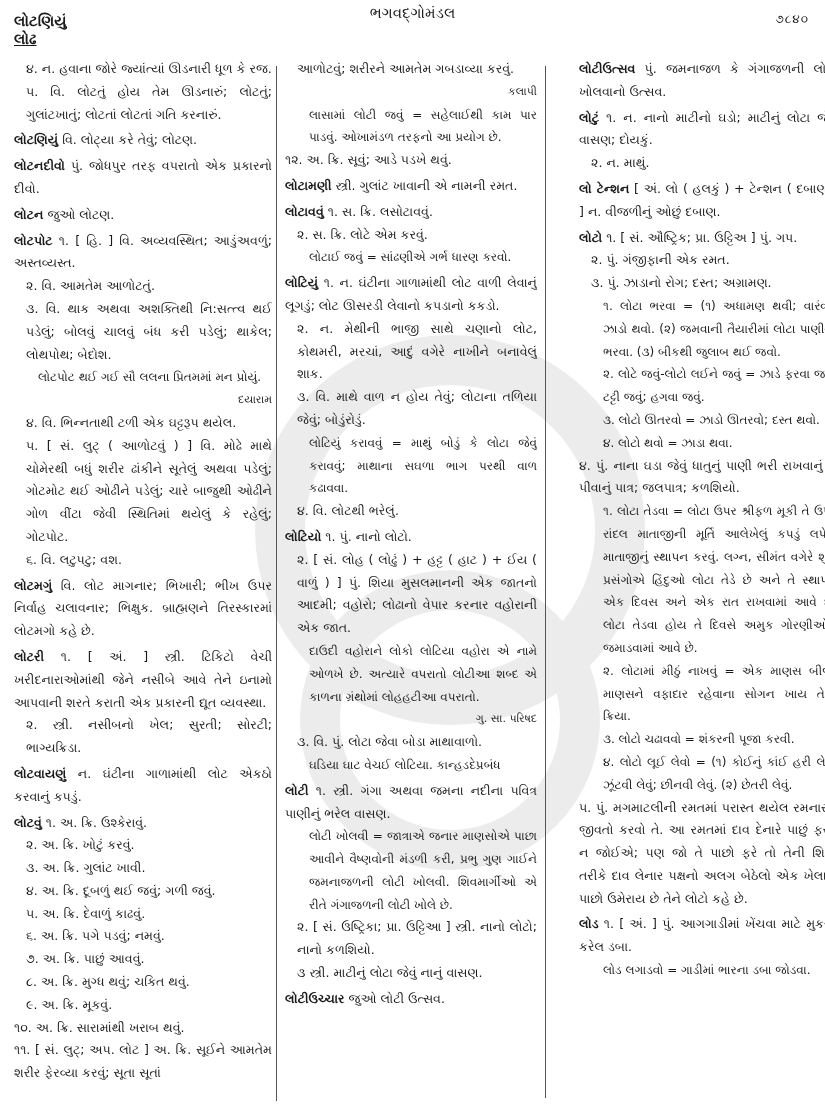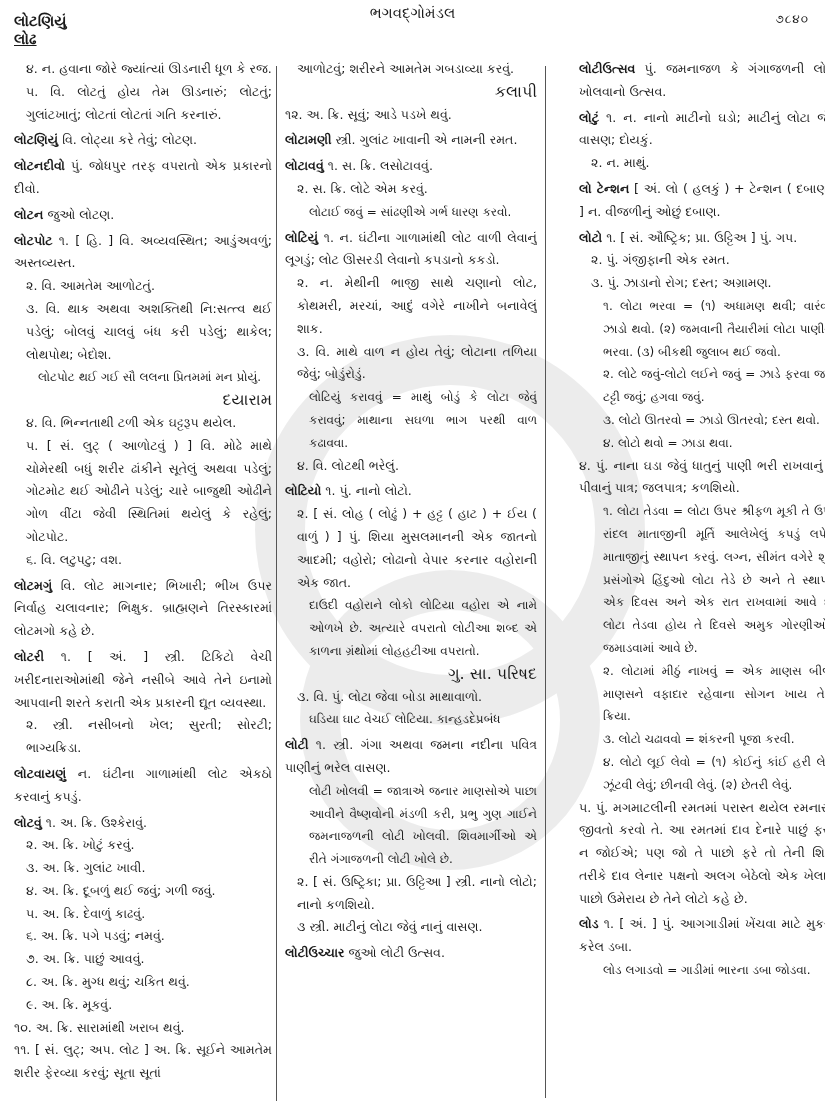--- a/index.html
+++ b/index.html
@@ -40,21 +40,21 @@
   .divider {
     position:absolute; top:66px; width:1px; background:#555;
   }
   .div1 { left:276px; height:1035px; }
   .div2 { left:545px; height:1032px; }
   .entry { margin:0 0 3px 0; text-align:justify; }
   .hw { font-weight:bold; }
   .p { display:block; padding-left:12px; }
   .p.flush { padding-left:0; }
   .ex { display:block; padding-left:24px; font-size:12px; }
-  .src { display:block; text-align:right; font-size:16px; }
+  .src { display:block; text-align:right; font-size:11px; }
 </style>
 </head>
 <body>
 
 <svg class="watermark" viewBox="0 0 420 560">
   <circle cx="210" cy="210" r="170" fill="none" stroke="#000" stroke-width="50"></circle>
   <circle cx="210" cy="400" r="130" fill="none" stroke="#000" stroke-width="40"></circle>
 </svg>
 
 <div class="header">
@@ -79,20 +79,21 @@
       <div class="entry"><span class="hw">લોટપોટ</span><span> ૧. [ હિ. ] વિ. અવ્યવસ્થિત; આડુંઅવળું; અસ્તવ્યસ્ત.</span><span class="p">૨. વિ. આમતેમ આળોટતું.</span><span class="p">૩. વિ. થાક અથવા અશક્તિથી નિ:સત્ત્વ થઈ પડેલું; બોલવું ચાલવું બંધ કરી પડેલું; થાકેલ; લોથપોથ; બેદોશ.</span><span class="ex">લોટપોટ થઈ ગઈ સૌ લલના પ્રિતમમાં મન પ્રોયું.</span><span class="src">દયારામ</span><span class="p">૪. વિ. ભિન્નતાથી ટળી એક ઘટ્ટરૂપ થયેલ.</span><span class="p">૫. [ સં. લુટ્ ( આળોટવું ) ] વિ. મોઢે માથે ચોમેરથી બધું શરીર ઢાંકીને સૂતેલું અથવા પડેલું; ગોટમોટ થઈ ઓઢીને પડેલું; ચારે બાજુથી ઓઢીને ગોળ વીંટા જેવી સ્થિતિમાં થયેલું કે રહેલું; ગોટપોટ.</span><span class="p">૬. વિ. લટુપટુ; વશ.</span></div>
       <div class="entry"><span class="hw">લોટમગું</span><span> વિ. લોટ માગનાર; ભિખારી; ભીખ ઉપર નિર્વાહ ચલાવનાર; ભિક્ષુક. બ્રાહ્મણને તિરસ્કારમાં લોટમગો કહે છે.</span></div>
       <div class="entry"><span class="hw">લોટરી</span><span> ૧. [ અં. ] સ્ત્રી. ટિકિટો વેચી ખરીદનારાઓમાંથી જેને નસીબે આવે તેને ઇનામો આપવાની શરતે કરાતી એક પ્રકારની દ્યૂત વ્યવસ્થા.</span><span class="p">૨. સ્ત્રી. નસીબનો ખેલ; સુરતી; સોરટી; ભાગ્યક્રિડા.</span></div>
       <div class="entry"><span class="hw">લોટવાયણું</span><span> ન. ઘંટીના ગાળામાંથી લોટ એકઠો કરવાનું કપડું.</span></div>
       <div class="entry"><span class="hw">લોટવું</span><span> ૧. અ. ક્રિ. ઉશ્કેરાવું.</span><span class="p">૨. અ. ક્રિ. ખોટું કરવું.</span><span class="p">૩. અ. ક્રિ. ગુલાંટ ખાવી.</span><span class="p">૪. અ. ક્રિ. દૂબળું થઈ જવું; ગળી જવું.</span><span class="p">૫. અ. ક્રિ. દેવાળું કાઢવું.</span><span class="p">૬. અ. ક્રિ. પગે પડવું; નમવું.</span><span class="p">૭. અ. ક્રિ. પાછું આવવું.</span><span class="p">૮. અ. ક્રિ. મુગ્ધ થવું; ચકિત થવું.</span><span class="p">૯. અ. ક્રિ. મૂકવું.</span><span class="p flush">૧૦. અ. ક્રિ. સારામાંથી ખરાબ થવું.</span><span class="p flush">૧૧. [ સં. લુટ્; અપ. લોટ ] અ. ક્રિ. સૂઈને આમતેમ શરીર ફેરવ્યા કરવું; સૂતા સૂતાં</span></div>
     </div>
   <div class="col col2">
       <div class="entry">
         <span class="p">આળોટવું; શરીરને આમતેમ ગબડાવ્યા કરવું.</span>
         <span class="src">કલાપી</span>
+        <span class="ex">લાસામાં લોટી જવું = સહેલાઈથી કામ પાર પાડવું. ઓખામંડળ તરફનો આ પ્રયોગ છે.</span>
         <span class="p flush">૧૨. અ. ક્રિ. સૂવું; આડે પડખે થવું.</span>
       </div>
       <div class="entry"><span class="hw">લોટામણી</span><span> સ્ત્રી. ગુલાંટ ખાવાની એ નામની રમત.</span></div>
       <div class="entry"><span class="hw">લોટાવવું</span><span> ૧. સ. ક્રિ. લસોટાવવું.</span><span class="p">૨. સ. ક્રિ. લોટે એમ કરવું.</span><span class="ex">લોટાઈ જવું = સાંઢણીએ ગર્ભ ધારણ કરવો.</span></div>
       <div class="entry"><span class="hw">લોટિયું</span><span> ૧. ન. ઘંટીના ગાળામાંથી લોટ વાળી લેવાનું લૂગડું; લોટ ઊસરડી લેવાનો કપડાનો કકડો.</span><span class="p">૨. ન. મેથીની ભાજી સાથે ચણાનો લોટ, કોથમરી, મરચાં, આદું વગેરે નાખીને બનાવેલું શાક.</span><span class="p">૩. વિ. માથે વાળ ન હોય તેવું; લોટાના તળિયા જેવું; બોડુંરોડું.</span><span class="ex">લોટિયું કરાવવું = માથું બોડું કે લોટા જેવું કરાવવું; માથાના સઘળા ભાગ પરથી વાળ કઢાવવા.</span><span class="p">૪. વિ. લોટથી ભરેલું.</span></div>
       <div class="entry"><span class="hw">લોટિયો</span><span> ૧. પું. નાનો લોટો.</span><span class="p">૨. [ સં. લોહ ( લોઢું ) + હટ્ટ ( હાટ ) + ઈય ( વાળું ) ] પું. શિયા મુસલમાનની એક જાતનો આદમી; વહોરો; લોઢાનો વેપાર કરનાર વહોરાની એક જાત.</span><span class="ex">દાઉદી વહોરાને લોકો લોટિયા વહોરા એ નામે ઓળખે છે. અત્યારે વપરાતો લોટીઆ શબ્દ એ કાળના ગ્રંથોમાં લોહહટીઆ વપરાતો.</span><span class="src">ગુ. સા. પરિષદ</span><span class="p">૩. વિ. પું. લોટા જેવા બોડા માથાવાળો.</span><span class="ex">ઘડિયા ઘાટ વેચઈ લોટિયા. કાન્હડદેપ્રબંધ</span></div>
       <div class="entry"><span class="hw">લોટી</span><span> ૧. સ્ત્રી. ગંગા અથવા જમના નદીના પવિત્ર પાણીનું ભરેલ વાસણ.</span><span class="ex">લોટી ખોલવી = જાત્રાએ જનાર માણસોએ પાછા આવીને વૈષ્ણવોની મંડળી કરી, પ્રભુ ગુણ ગાઈને જમનાજળની લોટી ખોલવી. શિવમાર્ગીઓ એ રીતે ગંગાજળની લોટી ખોલે છે.</span><span class="p">૨. [ સં. ઉષ્ટ્રિકા; પ્રા. ઉટ્ટિઆ ] સ્ત્રી. નાનો લોટો; નાનો કળશિયો.</span><span class="p">૩ સ્ત્રી. માટીનું લોટા જેવું નાનું વાસણ.</span></div>
       <div class="entry"><span class="hw">લોટીઉચ્ચાર</span><span> જુઓ લોટી ઉત્સવ.</span></div>
     </div>
   <div class="col col3">

